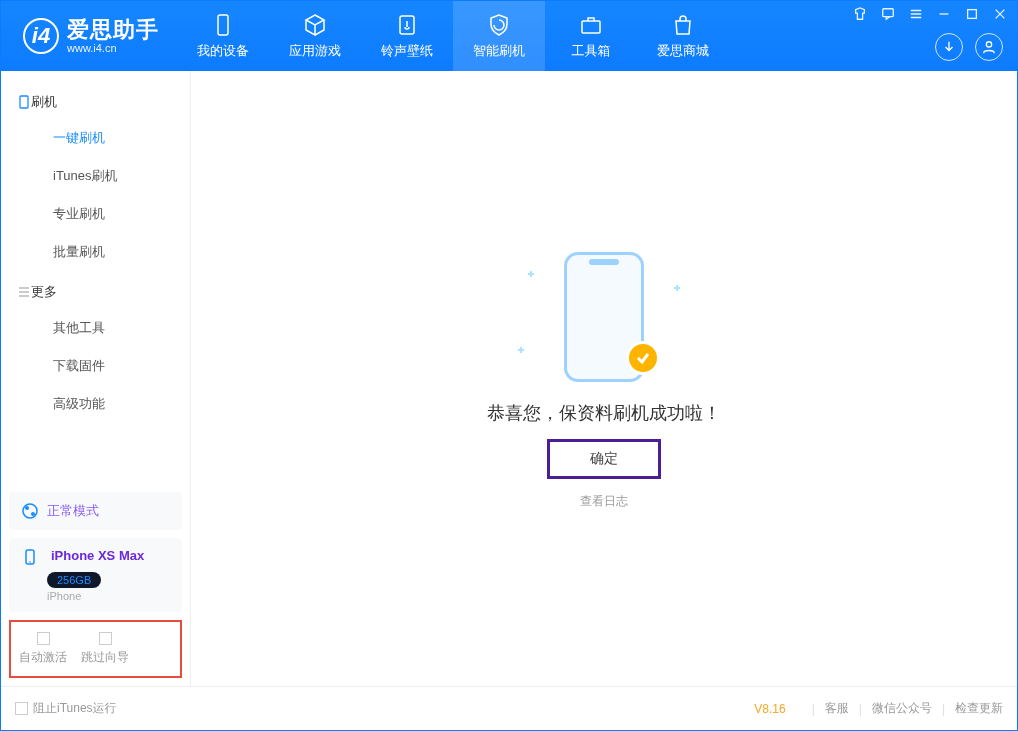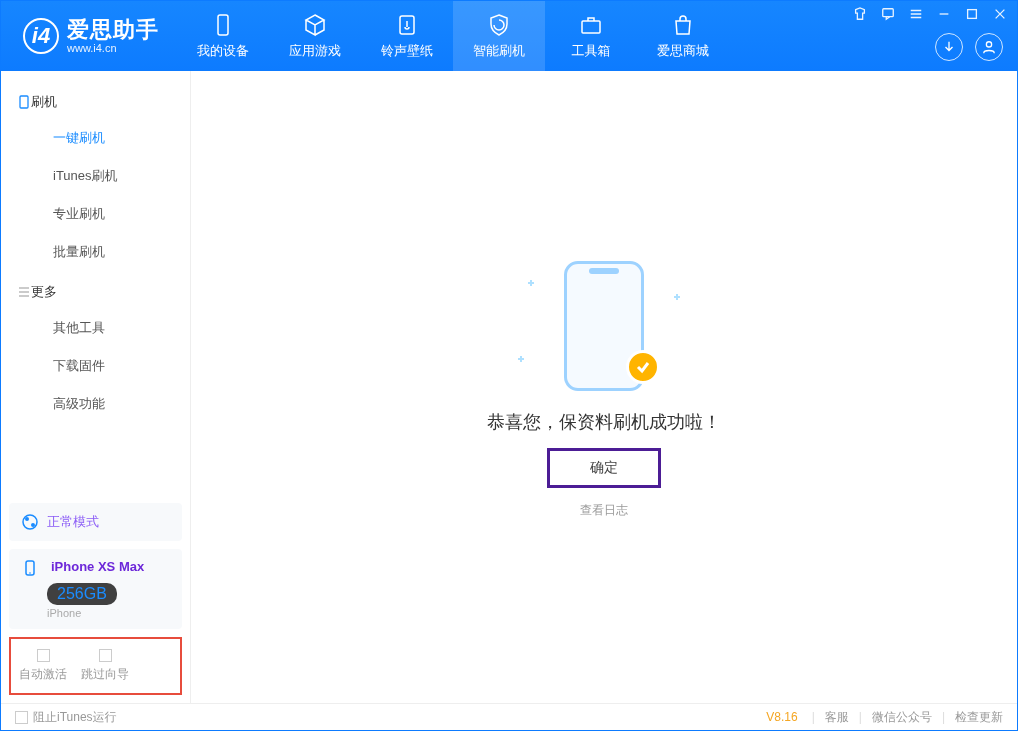--- a/index.html
+++ b/index.html
@@ -28,45 +28,45 @@
 .side-header { display: flex; align-items: center; gap: 0; padding: 12px 16px 8px; color: #333; font-weight: 500; }
 .side-header .sh-icon { width: 14px; height: 14px; display: flex; align-items: center; justify-content: center; }
 .side-item { padding: 10px 16px 10px 52px; cursor: pointer; }
 .side-item.active { color: #1a8cff; }
 .side-bottom { padding: 8px; }
 .card { background: #f7f9fb; border-radius: 4px; padding: 10px 12px; margin-bottom: 8px; display: flex; align-items: center; gap: 8px; color: #8b5cf6; }
 .card .cicon { width: 18px; height: 18px; display: flex; align-items: center; justify-content: center; color: #1a8cff; }
 .dev-card { background: #f7f9fb; border-radius: 4px; padding: 10px 12px; margin-bottom: 8px; }
 .dev-top { display: flex; align-items: flex-start; gap: 12px; font-weight: bold; color: #6d28d9; }
 .dev-top .dicon { width: 18px; height: 18px; color: #1a8cff; }
-.badge { display: inline-block; background: #404040; color: #1a8cff; font-size: 16px; padding: 2px 10px; border-radius: 10px; margin: 6px 0 2px 26px; }
+.badge { display: inline-block; background: #0f172a; color: #1a8cff; font-size: 11px; padding: 2px 10px; border-radius: 10px; margin: 6px 0 2px 26px; }
 .dev-sub { font-size: 11px; color: #aaa; margin-left: 26px; }
 .checks { border: 2px solid #e74c3c; padding: 10px 8px; display: flex; gap: 14px; font-size: 12px; color: #999; }
 .chk { display: flex; align-items: center; gap: 4px; cursor: pointer; flex-direction: column; }
 .chk-box { width: 13px; height: 13px; border: 1px solid #ccc; }
 .main { flex: 1; display: flex; flex-direction: column; align-items: center; justify-content: center; gap: 14px; }
 .illus { position: relative; width: 180px; height: 140px; display: flex; align-items: center; justify-content: center; }
 .phone { width: 80px; height: 130px; border: 3px solid #9dd2ff; border-radius: 14px; background: #f5faff; position: relative; }
 .phone::before { content: ""; position: absolute; top: 4px; left: 50%; transform: translateX(-50%); width: 30px; height: 6px; background: #9dd2ff; border-radius: 3px; }
 .check-circle { position: absolute; right: 34px; bottom: 12px; width: 34px; height: 34px; background: #ffb400; border-radius: 50%; display: flex; align-items: center; justify-content: center; border: 3px solid #fff; }
 .check-circle svg { width: 16px; height: 16px; stroke: #fff; stroke-width: 3; fill: none; }
 .sparkle { position: absolute; width: 6px; height: 6px; }
 .sparkle::before, .sparkle::after { content: ""; position: absolute; background: #aee0ff; }
 .sparkle::before { width: 6px; height: 2px; top: 2px; }
 .sparkle::after { width: 2px; height: 6px; left: 2px; }
 .s1 { top: 24px; left: 14px; }
 .s2 { bottom: 34px; left: 4px; }
 .s3 { top: 38px; right: 14px; }
 .msg { font-size: 18px; color: #333; }
 .ok-btn { border: 3px solid #4c1d95; background: #fff; padding: 8px 40px; font-size: 14px; color: #444; cursor: pointer; }
 .log-link { font-size: 12px; color: #999; cursor: pointer; }
-.footer { height: 27px; border-top: 1px solid #eee; display: flex; align-items: center; padding: 0 14px; font-size: 12px; color: #999; }
+.footer { height: 44px; border-top: 1px solid #eee; display: flex; align-items: center; padding: 0 14px; font-size: 12px; color: #999; }
 .foot-check { display: flex; align-items: center; gap: 5px; cursor: pointer; }
 .foot-spacer { flex: 1; }
-.ver { color: #f5a623; margin-right: 4px; }
+.ver { color: #f5a623; margin-right: 16px; }
 .flink { color: #999; cursor: pointer; }
 .sep { color: #ddd; margin: 0 10px; }
 </style>
 </head>
 <body>
 
 <div class="window">
   <div class="titlebar">
     <div class="logo-area">
       <div class="logo-circle">i4</div>

